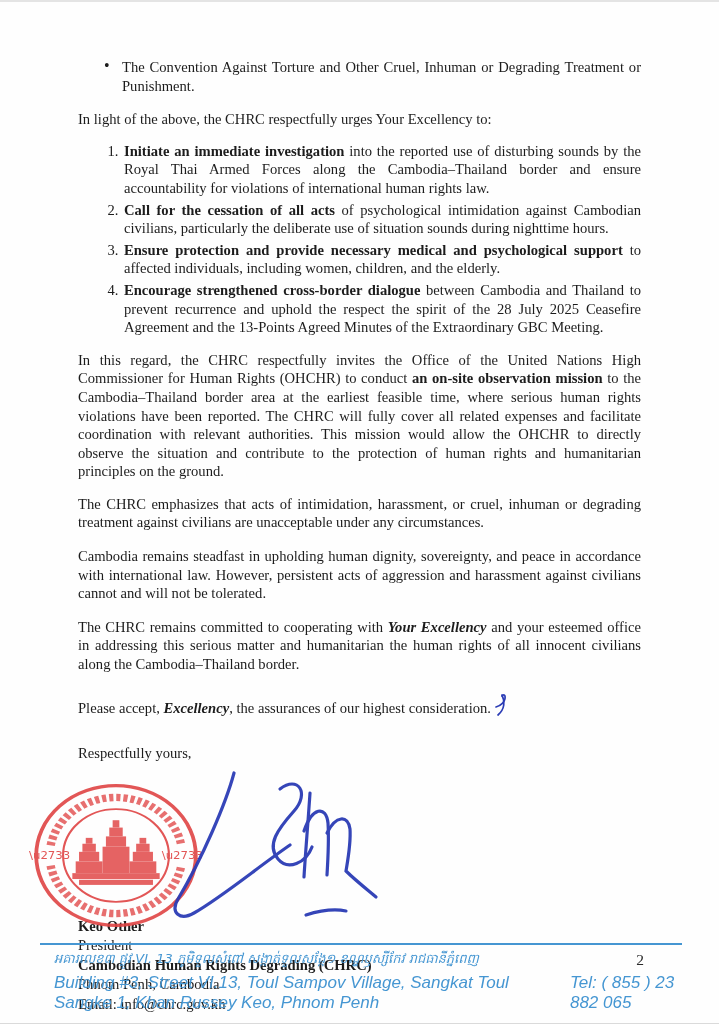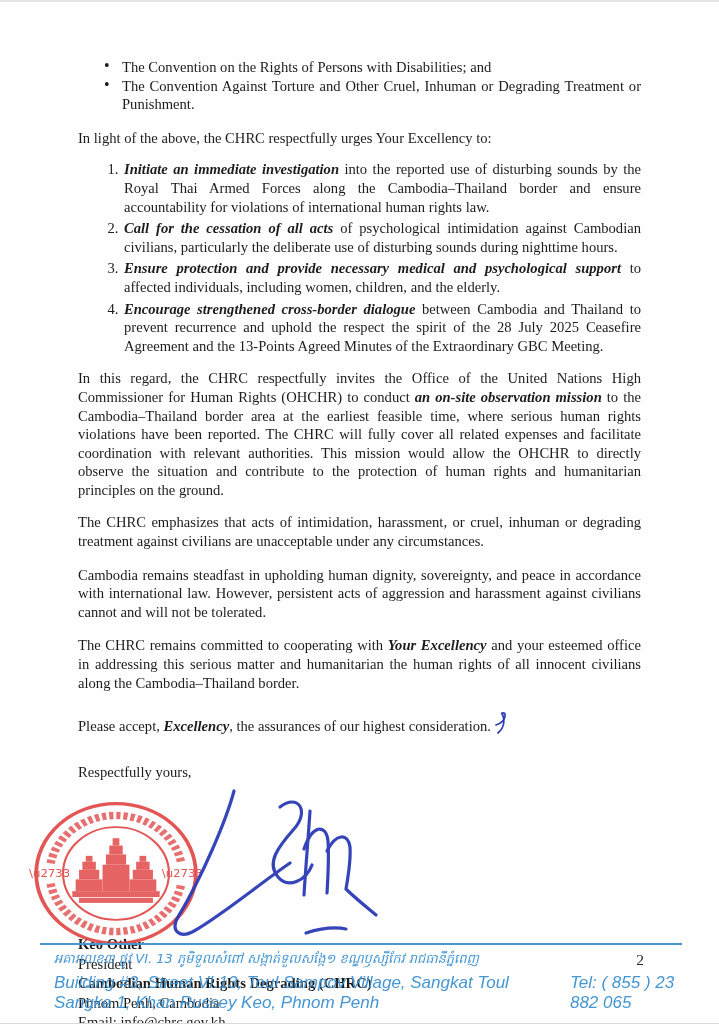--- a/index.html
+++ b/index.html
@@ -27,21 +27,21 @@
   ul.bullets li::before{
     content:"\2022"; position:absolute; left:4px; top:-1px; font-size:16px;
   }
   p{ margin:0; }
   .intro{ margin-top:15px; }
   ol.urges{ margin:13px 0 0 0; padding:0 0 0 44px; }
   ol.urges li{ margin-top:3px; padding-left:2px; }
   ol.urges li:first-child{ margin-top:0; }
   .para{ margin-top:14px; }
   .para2{ margin-top:15px; }
-  b{ font-weight:bold;font-style:italic; }
+  b{ font-weight:bold; }
   .bi{ font-weight:bold; font-style:italic; }
   .closing-line{ margin-top:15px; position:relative; }
   .paraph{ position:relative; top:4px; left:3px; }
   .valediction{ margin-top:27px; }
   .sig-area{ position:relative; height:152px; margin-top:2px; overflow:visible; }
   .stamp{ position:absolute; left:-46px; top:17px; opacity:0.9; }
   .signature{ position:absolute; left:52px; top:2px; }
   .signatory p{ line-height:19.5px; text-align:left; }
   .signatory .name, .signatory .org{ font-weight:bold; }
   .footer{
@@ -67,29 +67,28 @@
   svg{ display:block; overflow:visible; }
   .paraph svg{ display:inline-block; }
 </style>
 </head>
 <body>
 
 <div class="page">
   <div class="content">
 
     <ul class="bullets">
-      <li><span>The Convention on the Rights of Persons with Disabilities; and</span></li>
       <li><span>The Convention Against Torture and Other Cruel, Inhuman or Degrading Treatment or Punishment.</span></li>
     </ul>
 
     <p class="intro">In light of the above, the CHRC respectfully urges Your Excellency to:</p>
 
     <ol class="urges">
       <li><b>Initiate an immediate investigation</b><span> into the reported use of disturbing sounds by the Royal Thai Armed Forces along the Cambodia–Thailand border and ensure accountability for violations of international human rights law.</span></li>
-      <li><b>Call for the cessation of all acts</b><span> of psychological intimidation against Cambodian civilians, particularly the deliberate use of disturbing sounds during nighttime hours.</span></li>
+      <li><b>Call for the cessation of all acts</b><span> of psychological intimidation against Cambodian civilians, particularly the deliberate use of situation sounds during nighttime hours.</span></li>
       <li><b>Ensure protection and provide necessary medical and psychological support</b><span> to affected individuals, including women, children, and the elderly.</span></li>
       <li><b>Encourage strengthened cross-border dialogue</b><span> between Cambodia and Thailand to prevent recurrence and uphold the respect the spirit of the 28 July 2025 Ceasefire Agreement and the 13-Points Agreed Minutes of the Extraordinary GBC Meeting.</span></li>
     </ol>
 
     <p class="para"><span>In this regard, the CHRC respectfully invites the Office of the United Nations High Commissioner for Human Rights (OHCHR) to conduct </span><b>an on-site observation mission</b><span> to the Cambodia–Thailand border area at the earliest feasible time, where serious human rights violations have been reported. The CHRC will fully cover all related expenses and facilitate coordination with relevant authorities. This mission would allow the OHCHR to directly observe the situation and contribute to the protection of human rights and humanitarian principles on the ground.</span></p>
 
     <p class="para">The CHRC emphasizes that acts of intimidation, harassment, or cruel, inhuman or degrading treatment against civilians are unacceptable under any circumstances.</p>
 
     <p class="para2">Cambodia remains steadfast in upholding human dignity, sovereignty, and peace in accordance with international law. However, persistent acts of aggression and harassment against civilians cannot and will not be tolerated.</p>
 

